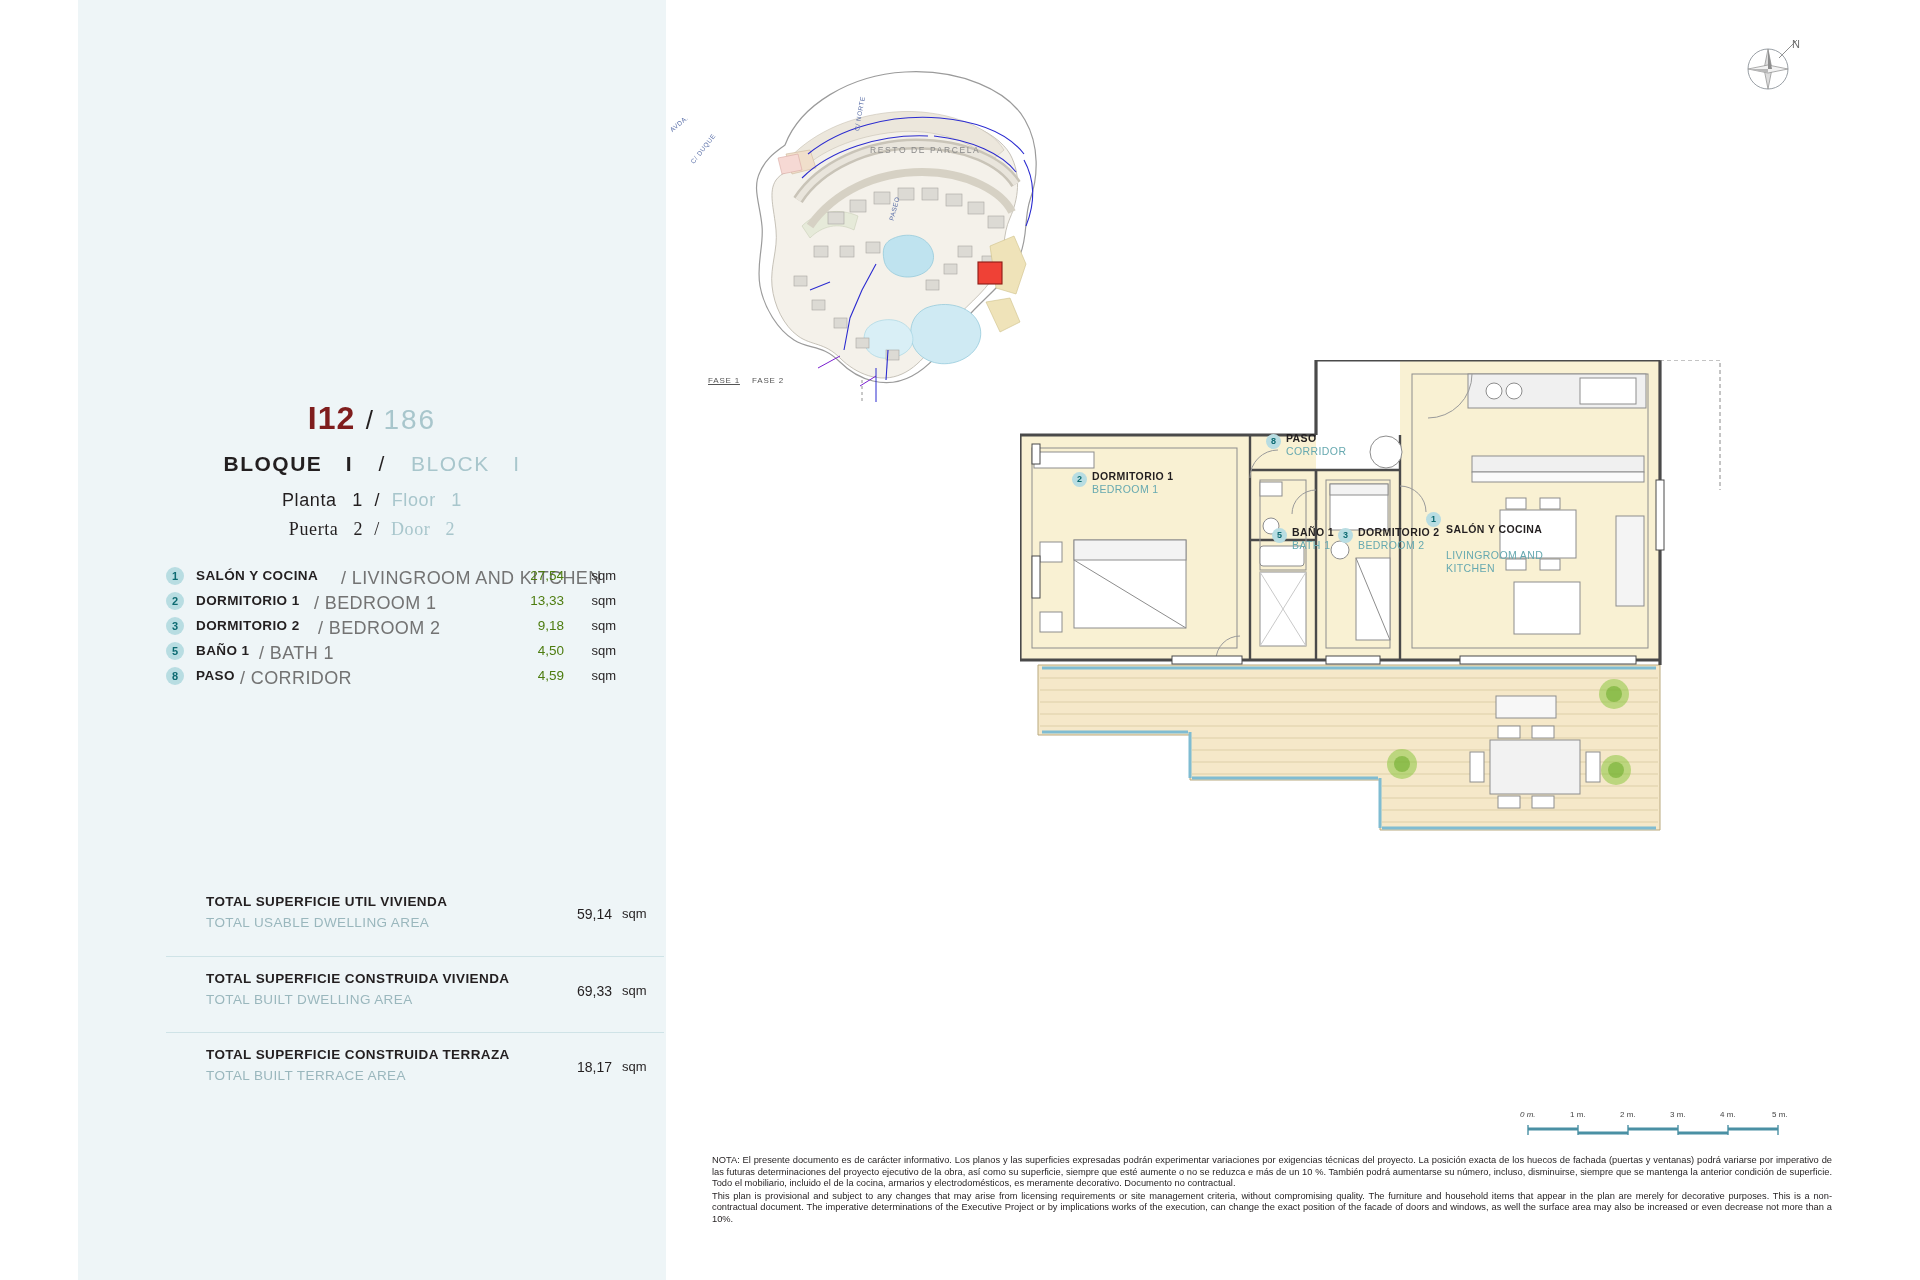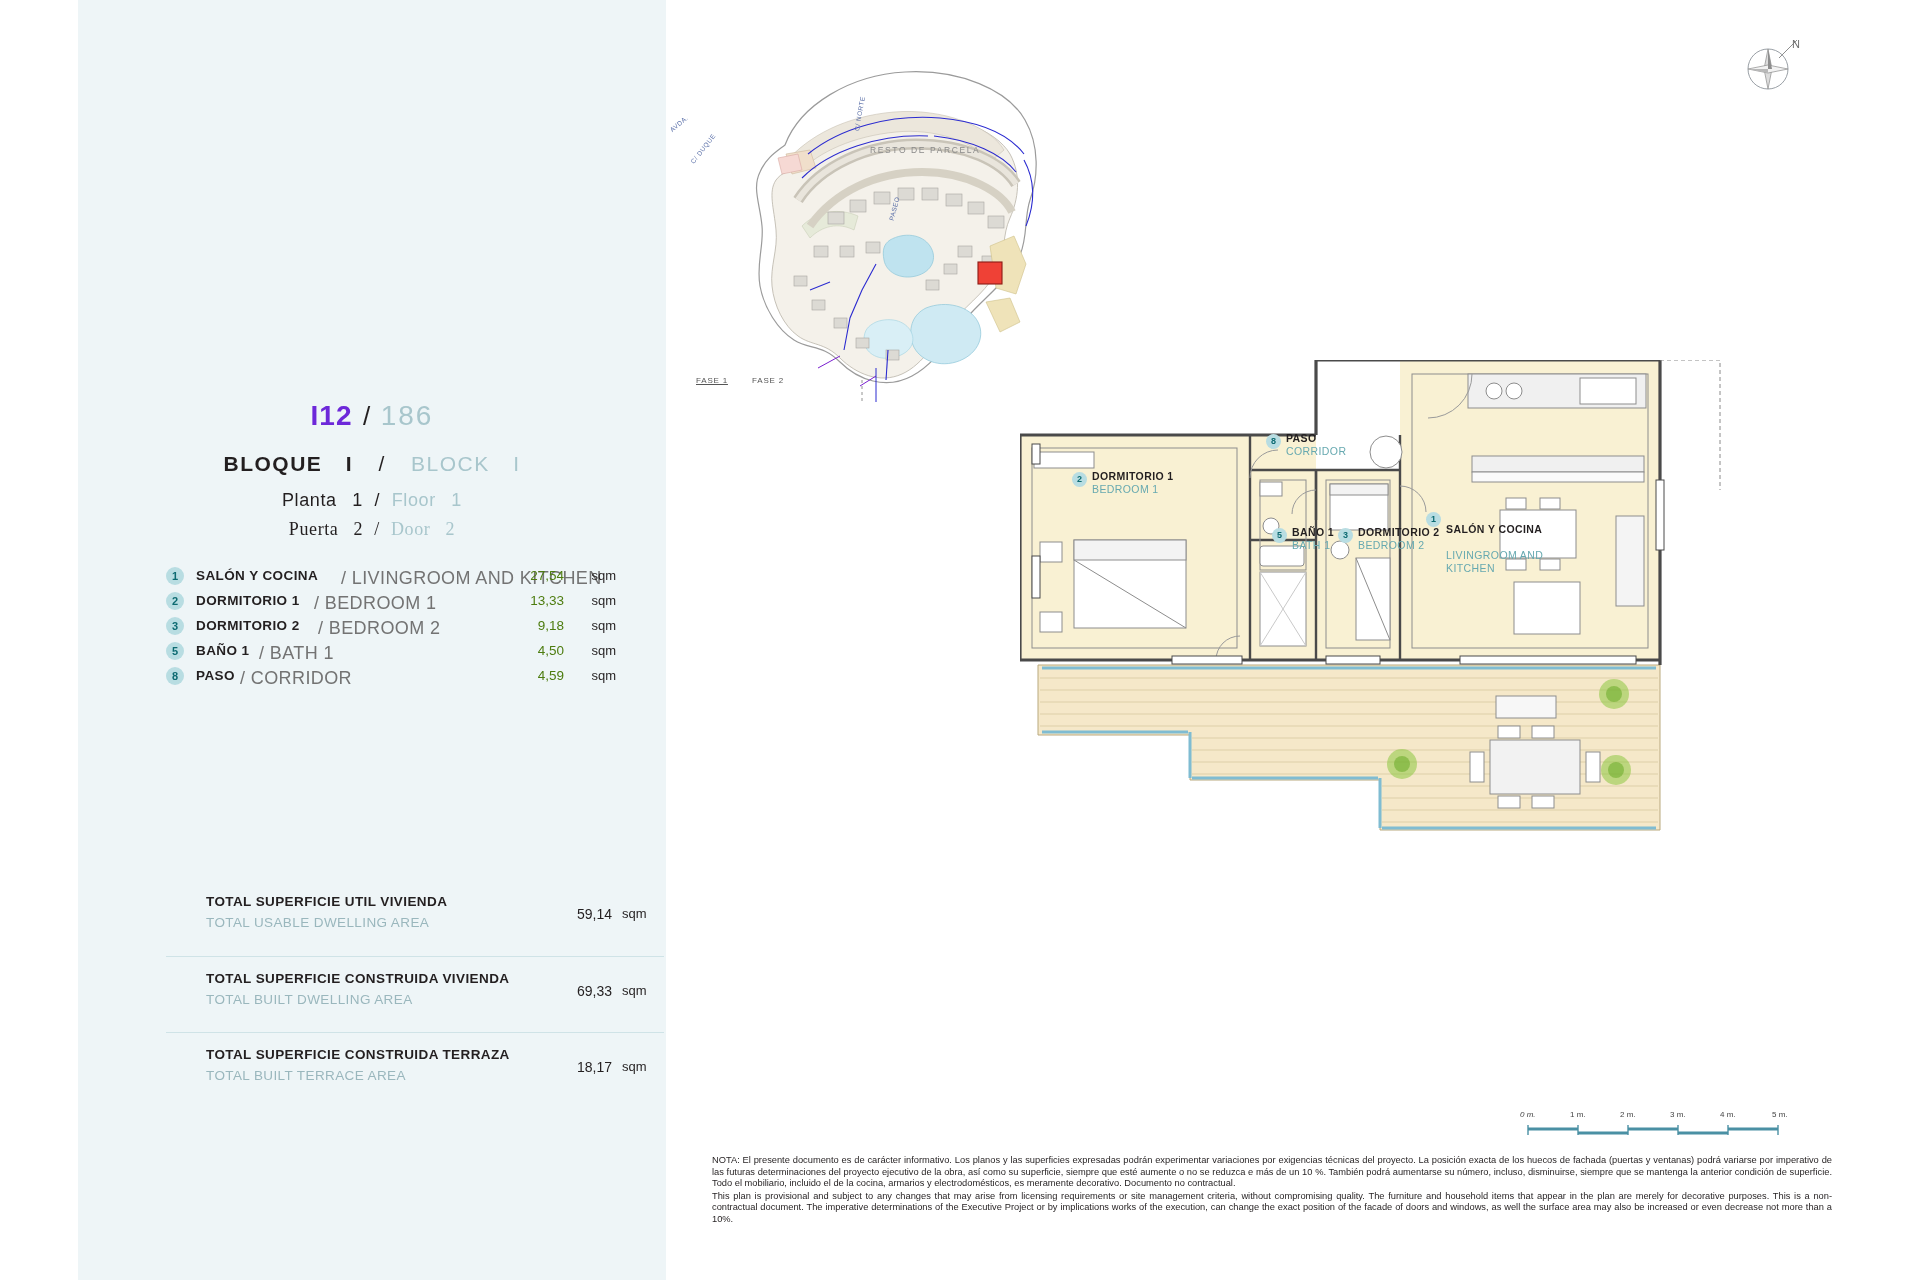--- a/index.html
+++ b/index.html
@@ -20,21 +20,21 @@
   }
   #right-edge-band {
     position: absolute; left: 666px; top: 0; width: 8px; height: 1280px;
     background: #ffffff;
   }
   .unit-title {
     position: absolute; left: 0; top: 400px; width: 588px;
     text-align: center;
   }
   .unit-title .code {
-    font-size: 28px; font-weight: bold; letter-spacing: 1px; color: #6d28d9; text-align: center;
+    font-size: 32px; font-weight: bold; letter-spacing: 1px; color: #7f1d1d; text-align: center;
   }
   .unit-title .slash { font-size: 26px; color: #231f20; margin: 0 6px; }
   .unit-title .num { font-size: 28px; color: #a8c6cc; letter-spacing: 2px; }
 
   .block-line {
     position: absolute; left: 0; top: 452px; width: 588px; text-align: center;
     font-size: 21px; letter-spacing: 1.5px;
   }
   .block-line .es { font-weight: bold; color: #231f20; }
   .block-line .sep { color: #231f20; margin: 0 18px; }
@@ -329,21 +329,21 @@
     <g stroke="#7a1fd0" stroke-width="1" fill="none">
       <path d="M128,318 L150,306"></path>
       <path d="M170,336 L186,326"></path>
     </g>
 
     <line x1="186" y1="318" x2="186" y2="352" stroke="#2b2bd0" stroke-width="1"></line>
     <line x1="172" y1="330" x2="172" y2="352" stroke="#777" stroke-width=".8" stroke-dasharray="3,3"></line>
   </svg>
 
   <div class="resto">RESTO DE PARCELA</div>
-  <div class="phase-lbl" style="left:6px; top:326px;text-decoration:underline;">FASE 1</div>
+  <div class="phase-lbl" style="left:18px; top:326px;text-decoration:underline;">FASE 1</div>
   <div class="phase-lbl" style="left:62px; top:326px;">FASE 2</div>
   <div class="road-lbl" style="left:-5px; top:95px; transform:rotate(-52deg);">C/ DUQUE</div>
   <div class="road-lbl" style="left:-22px; top:70px; transform:rotate(-40deg);">AVDA.</div>
   <div class="road-lbl" style="left:192px; top:155px; transform:rotate(-75deg);">PASEO</div>
   <div class="road-lbl" style="left:152px; top:60px; transform:rotate(-80deg);">C/ NORTE</div>
 </div>
 
 <div id="floor-plan">
   <svg width="790" height="620" viewBox="0 0 790 620">
 

